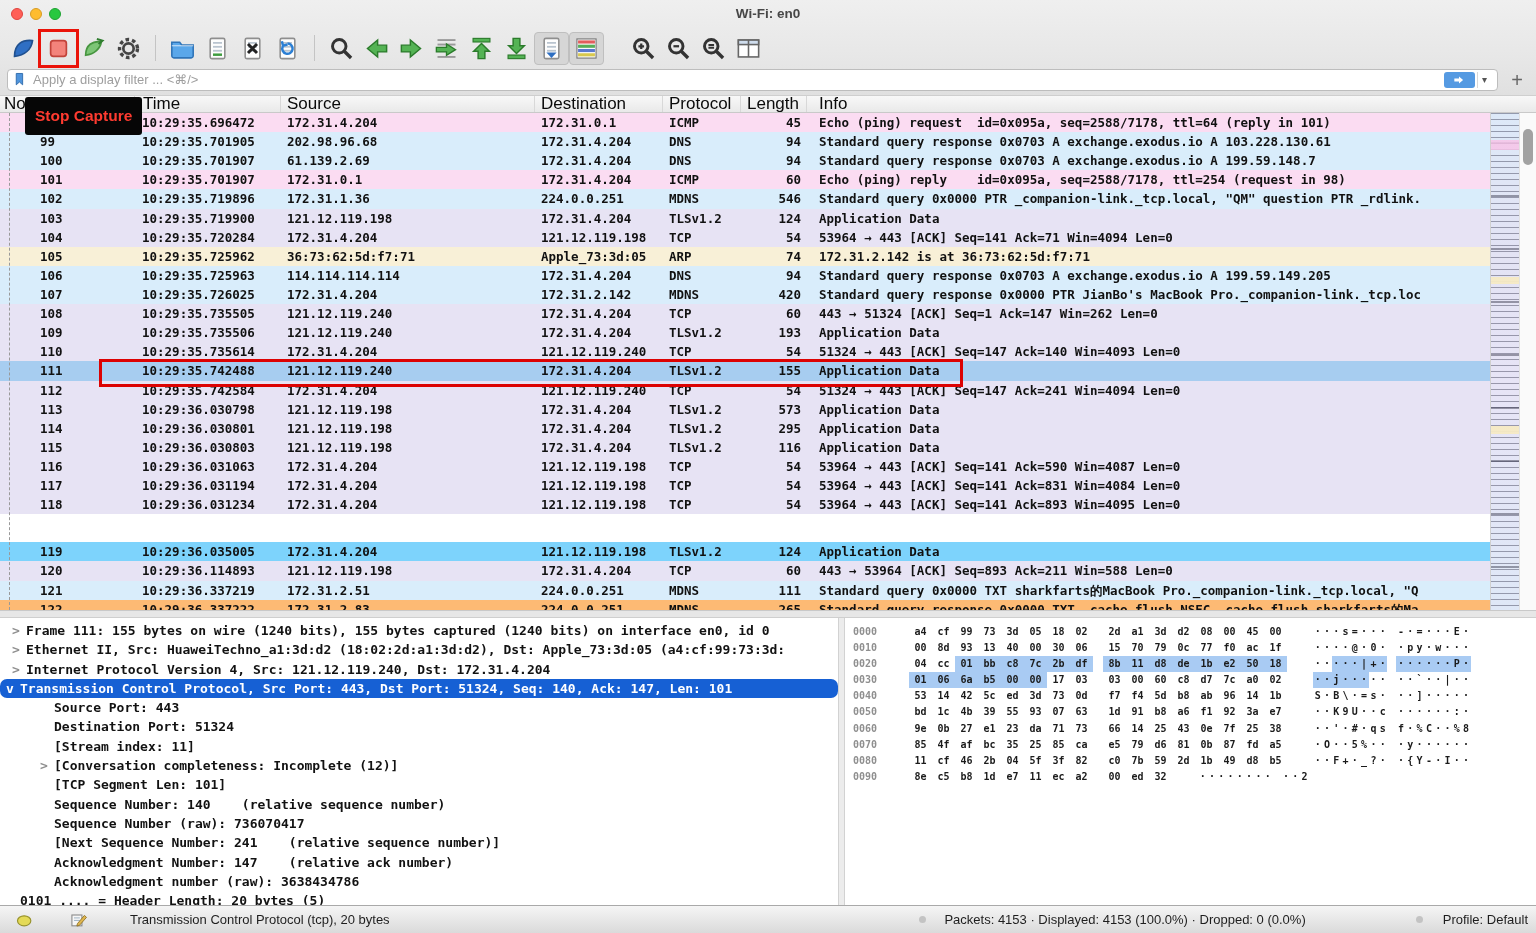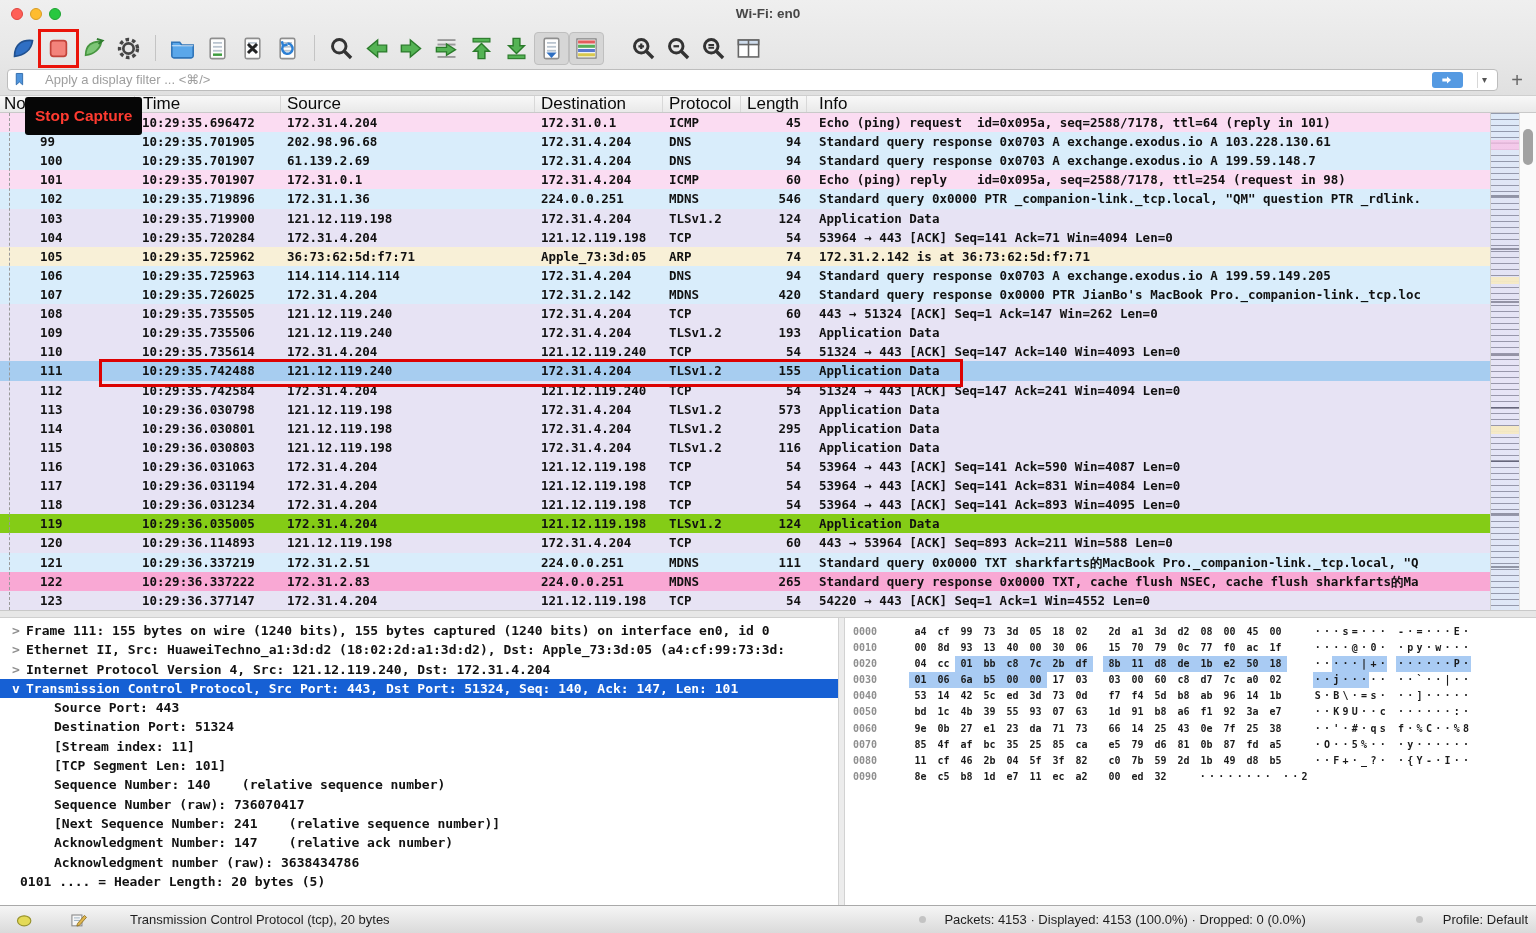--- a/index.html
+++ b/index.html
@@ -22,21 +22,21 @@
   .tb-btn { width:35px; height:33px; display:flex; align-items:center; justify-content:center;
     background:transparent; border:none; position:relative; }
   .tb-btn svg { width:27px; height:27px; }
   .tb-btn.pressed { background:#d6d6d6; border:1px solid #bfbfbf; border-radius:4px; }
   .tb-btn.annotated { outline:3px solid #ea1309; outline-offset:0; }
   .tb-sep { width:1px; height:26px; background:#c4c4c4; margin:0 9px; }
   .tb-gap { width:22px; }
 
   .filter-row { height:27px; display:flex; align-items:center; padding:0 7px 4px 7px; gap:7px; }
   .filter-field { flex:1; height:22px; background:#fff; border:1px solid #bdbdbd; border-radius:4px;
-    display:flex; align-items:center; padding:0 4px;gap:12px; }
+    display:flex; align-items:center; padding:0 4px; }
   .filter-field svg.bm { width:17px; height:17px; flex:none; }
   .filter-input { flex:1; border:none; outline:none; background:transparent;
     font-size:13px; color:#333; padding-left:4px; font-family:"Liberation Sans",sans-serif; }
   .filter-input::placeholder { color:#9e9e9e; }
   .apply-btn { width:31px; height:16px; background:#559ae2; border:none; border-radius:3px;
     display:flex; align-items:center; justify-content:center; margin-right:2px; }
   .apply-btn svg { width:14px; height:14px; }
   .chev { font-size:10px; color:#555; padding:0 6px 0 4px; background:none; border:none;
     border-left:1px solid #d7d7d7; height:16px; }
   .plus-btn { width:24px; height:22px; background:none; border:none; font-size:20px;
@@ -492,21 +492,21 @@
         </div>
         <div class="prow pgrid" style="background: rgb(231, 227, 244);">
           <div class="pc no">118</div>
           <div class="pc time">10:29:36.031234</div>
           <div class="pc src">172.31.4.204</div>
           <div class="pc dst">121.12.119.198</div>
           <div class="pc proto">TCP</div>
           <div class="pc len">54</div>
           <div class="pc info">53964 → 443 [ACK] Seq=141 Ack=893 Win=4095 Len=0</div>
         </div>
-        <div class="prow pgrid" style="background: #84cc16;">
+        <div class="prow pgrid" style="background: #7dd3fc; margin-top: 28px;">
           <div class="pc no">119</div>
           <div class="pc time">10:29:36.035005</div>
           <div class="pc src">172.31.4.204</div>
           <div class="pc dst">121.12.119.198</div>
           <div class="pc proto">TLSv1.2</div>
           <div class="pc len">124</div>
           <div class="pc info">Application Data</div>
         </div>
         <div class="prow pgrid" style="background: rgb(231, 227, 244);">
           <div class="pc no">120</div>
@@ -519,21 +519,21 @@
         </div>
         <div class="prow pgrid" style="background: rgb(217, 237, 251);">
           <div class="pc no">121</div>
           <div class="pc time">10:29:36.337219</div>
           <div class="pc src">172.31.2.51</div>
           <div class="pc dst">224.0.0.251</div>
           <div class="pc proto">MDNS</div>
           <div class="pc len">111</div>
           <div class="pc info">Standard query 0x0000 TXT sharkfarts的MacBook Pro._companion-link._tcp.local, "Q</div>
         </div>
-        <div class="prow pgrid" style="background: #f9a8d4;">
+        <div class="prow pgrid" style="background: #fdba74;">
           <div class="pc no">122</div>
           <div class="pc time">10:29:36.337222</div>
           <div class="pc src">172.31.2.83</div>
           <div class="pc dst">224.0.0.251</div>
           <div class="pc proto">MDNS</div>
           <div class="pc len">265</div>
           <div class="pc info">Standard query response 0x0000 TXT, cache flush NSEC, cache flush sharkfarts的Ma</div>
         </div>
         <div class="prow pgrid" style="background: rgb(231, 227, 244);">
           <div class="pc no">123</div>
@@ -551,24 +551,25 @@
     </div>
   </div>
 
   <div class="splitter"></div>
 
   <div class="bottom">
     <div class="details" id="details">
         <div class="dline" style="padding-left: 6px;"><span class="dexp">&gt;</span><span>Frame 111: 155 bytes on wire (1240 bits), 155 bytes captured (1240 bits) on interface en0, id 0</span></div>
         <div class="dline" style="padding-left: 6px;"><span class="dexp">&gt;</span><span>Ethernet II, Src: HuaweiTechno_a1:3d:d2 (18:02:2d:a1:3d:d2), Dst: Apple_73:3d:05 (a4:cf:99:73:3d:</span></div>
         <div class="dline" style="padding-left: 6px;"><span class="dexp">&gt;</span><span>Internet Protocol Version 4, Src: 121.12.119.240, Dst: 172.31.4.204</span></div>
-        <div class="dline sel" style="padding-left: 6px;"><span class="dexp">v</span><span>Transmission Control Protocol, Src Port: 443, Dst Port: 51324, Seq: 140, Ack: 147, Len: 101</span></div>
+        <div class="dline sel" style=" border-radius: 7px;"><span class="dexp">v</span><span>Transmission Control Protocol, Src Port: 443, Dst Port: 51324, Seq: 140, Ack: 147, Len: 101</span></div>
         <div class="dline" style="padding-left: 34px;"><span class="dexp"></span><span>Source Port: 443</span></div>
         <div class="dline" style="padding-left: 34px;"><span class="dexp"></span><span>Destination Port: 51324</span></div>
         <div class="dline" style="padding-left: 34px;"><span class="dexp"></span><span>[Stream index: 11]</span></div>
+        <div class="dline" style="padding-left: 34px;"><span class="dexp">&gt;</span><span>[Conversation completeness: Incomplete (12)]</span></div>
         <div class="dline" style="padding-left: 34px;"><span class="dexp"></span><span>[TCP Segment Len: 101]</span></div>
         <div class="dline" style="padding-left: 34px;"><span class="dexp"></span><span>Sequence Number: 140    (relative sequence number)</span></div>
         <div class="dline" style="padding-left: 34px;"><span class="dexp"></span><span>Sequence Number (raw): 736070417</span></div>
         <div class="dline" style="padding-left: 34px;"><span class="dexp"></span><span>[Next Sequence Number: 241    (relative sequence number)]</span></div>
         <div class="dline" style="padding-left: 34px;"><span class="dexp"></span><span>Acknowledgment Number: 147    (relative ack number)</span></div>
         <div class="dline" style="padding-left: 34px;"><span class="dexp"></span><span>Acknowledgment number (raw): 3638434786</span></div>
         <div class="dline" style=""><span class="dexp"></span><span>0101 .... = Header Length: 20 bytes (5)</span></div>
       </div>
     <div class="vdiv"></div>
     <div class="hexpane" id="hexpane">

